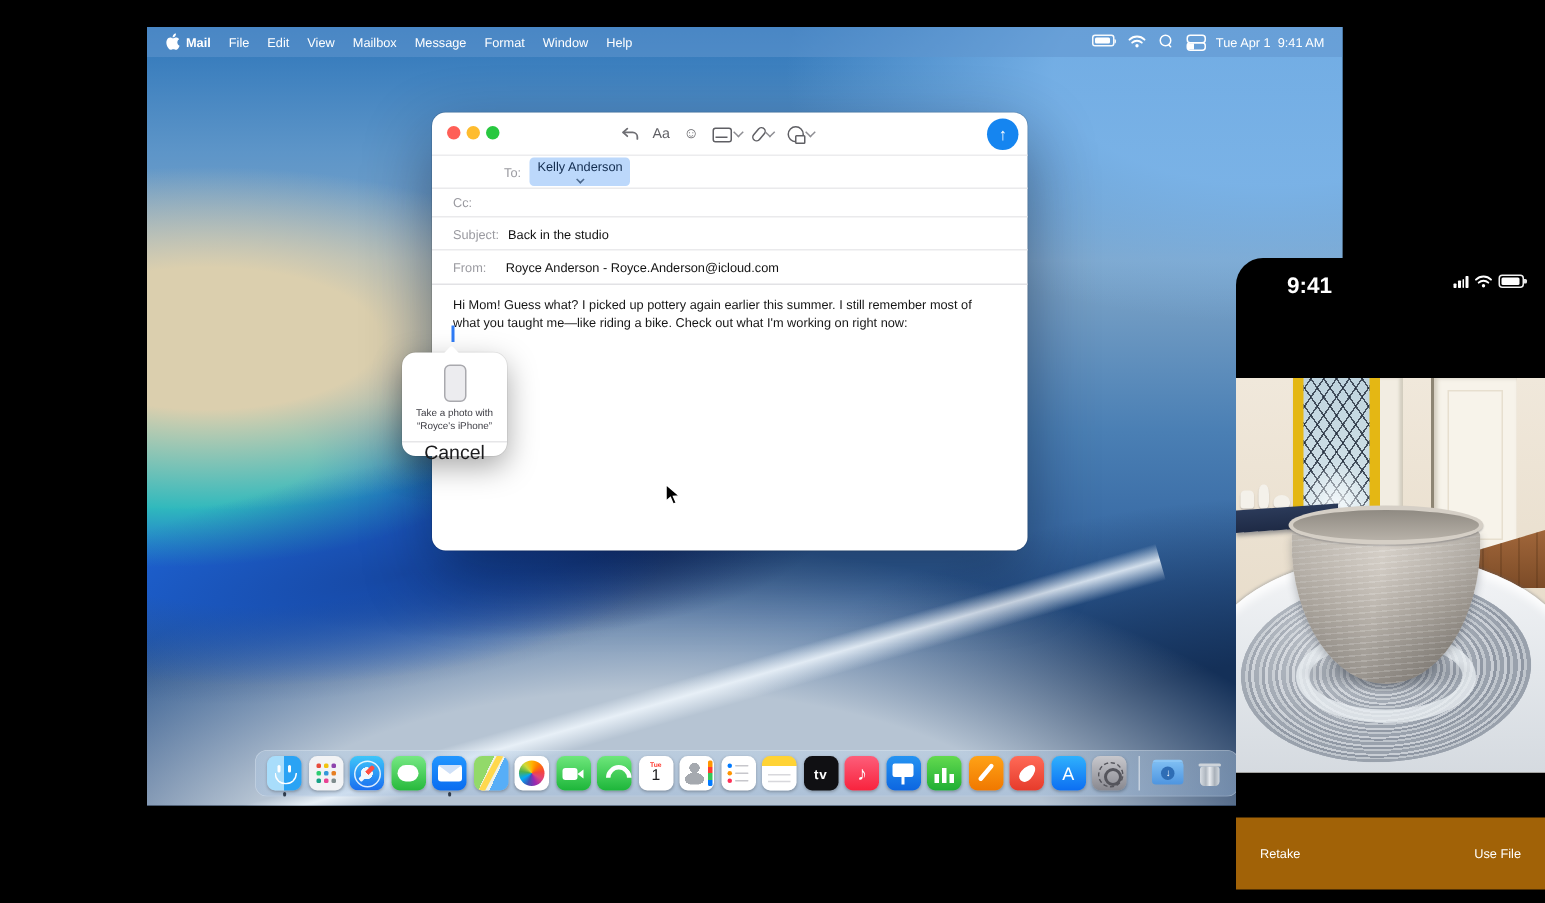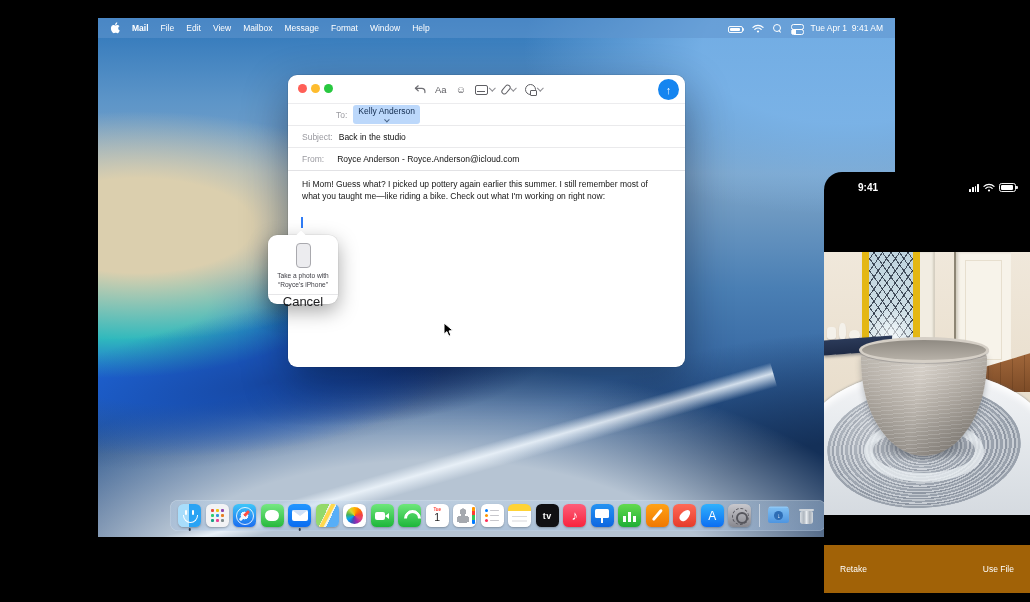--- a/index.html
+++ b/index.html
@@ -18,25 +18,25 @@
       radial-gradient(70% 55% at 94% 6%, rgba(125,182,235,.85) 0 26%, rgba(125,182,235,0) 58%),
       linear-gradient(180deg,#2e76ba 0%,#5d95c8 16%,#7fa6c9 30%,#4a7fb4 52%,#31619d 72%,#1f4478 100%);}
   .desktop::before{content:"";position:absolute;left:-70px;top:320px;width:760px;height:280px;z-index:0;
       background:linear-gradient(180deg,transparent 46%,rgba(240,247,253,.85) 50%,transparent 55%);transform:rotate(-16deg);}
   .desktop::after{content:"";position:absolute;left:-90px;top:290px;width:520px;height:150px;border-radius:50%;z-index:0;
       background:radial-gradient(closest-side,rgba(15,45,115,.5),rgba(15,45,115,0));transform:rotate(-10deg);}
 
   
   .menubar{position:absolute;left:0;top:0;right:0;height:20px;z-index:6;background:rgba(96,150,205,.55);
     display:flex;align-items:center;justify-content:space-between;padding:0 12px;color:#fff;font-size:8.5px;}
-  .mb-left{display:flex;align-items:center;gap:12px;text-align:right;}
+  .mb-left{display:flex;align-items:center;gap:4px;text-align:right;}
   .mb-items{display:flex;align-items:center;gap:12px;}
   .mb-items .mb-item{cursor:default;}
   .mb-items .mb-item:first-child{font-weight:700;}
-  .mb-right{display:flex;align-items:flex-end;gap:9px;}
+  .mb-right{display:flex;align-items:flex-start;gap:9px;}
   .mb-date{white-space:pre;}
   .mb-batt{position:relative;width:15px;height:7.5px;border:1px solid rgba(255,255,255,.95);border-radius:2px;display:inline-block;}
   .mb-batt i{position:absolute;left:1px;top:1px;bottom:1px;width:10px;background:#fff;border-radius:1px;}
   .mb-batt::after{content:"";position:absolute;right:-2.6px;top:1.6px;width:1.6px;height:3px;background:rgba(255,255,255,.9);border-radius:0 1px 1px 0;}
   .mb-search{position:relative;width:9px;height:9px;display:inline-block;}
   .mb-search::before{content:"";position:absolute;left:0;top:0;width:6px;height:6px;border:1.3px solid #fff;border-radius:50%;}
   .mb-search::after{content:"";position:absolute;left:6px;top:6px;width:3.4px;height:1.4px;background:#fff;border-radius:1px;transform:rotate(45deg);transform-origin:0 0;}
   .mb-cc{position:relative;width:11px;height:9px;display:inline-block;}
   .mb-cc::before{content:"";position:absolute;left:0;top:0;width:11px;height:4px;border:1px solid #fff;border-radius:2.5px;}
   .mb-cc::after{content:"";position:absolute;left:0;top:5px;width:11px;height:4px;border:1px solid #fff;border-radius:2.5px;background:linear-gradient(90deg,#fff 0 4px,transparent 4px);}
@@ -156,21 +156,21 @@
   .di-trash::before{left:5px;top:6.5px;width:13px;height:13.5px;border-radius:2px 2px 3px 3px;
     background:linear-gradient(90deg,#d7dde3,#aeb6bf 30%,#e8ecf0 50%,#a8b0b9 75%,#d4dae0);}
   .di-trash::after{left:4px;top:4.5px;width:15px;height:2px;background:#ced4da;border-radius:1px;}
 
   
   .cursor{position:absolute;left:345px;top:304px;z-index:7;}
 
   
   .phone{position:absolute;left:824px;top:172px;width:206px;height:430px;background:#000;border-radius:18px 18px 0 0;z-index:10;overflow:hidden;}
   .ph-status{position:absolute;left:0;top:0;right:0;height:30px;color:#fff;}
-  .ph-time{position:absolute;left:34px;top:10px;font-size:10px;font-weight:700;}
+  .ph-time{position:absolute;left:34px;top:10px;font-size:15px;font-weight:700;}
   .ph-icons{position:absolute;right:14px;top:11px;display:flex;align-items:center;gap:4px;}
   .ph-cell{display:flex;align-items:flex-end;gap:1px;height:8px;}
   .ph-cell i{width:1.7px;background:#fff;border-radius:.5px;display:block;}
   .ph-cell i:nth-child(1){height:3px;}.ph-cell i:nth-child(2){height:4.5px;}
   .ph-cell i:nth-child(3){height:6px;}.ph-cell i:nth-child(4){height:7.5px;}
   .ph-batt{position:relative;width:17px;height:8.5px;border:1px solid rgba(255,255,255,.95);border-radius:2.5px;}
   .ph-batt i{position:absolute;left:1px;top:1px;bottom:1px;width:12px;background:#fff;border-radius:1px;}
   .ph-batt::after{content:"";position:absolute;right:-2.8px;top:2px;width:1.8px;height:3.2px;background:rgba(255,255,255,.9);border-radius:0 1px 1px 0;}
 
   .photo{position:absolute;left:0;top:80px;width:206px;height:263px;overflow:hidden;
@@ -289,20 +289,23 @@
         <span class="send-btn"></span>
       </div>
 
       <div class="cw-row row-to">
         <span class="f-label">To:</span>
         <span class="token">
             <span>Kelly Anderson</span>
             <span class="chev"></span>
           </span>
       </div>
+      <div class="cw-row row-cc">
+        <span class="f-label">Cc:</span>
+      </div>
       <div class="cw-row row-subject">
         <span class="f-label">Subject:</span>
         <span>Back in the studio</span>
       </div>
       <div class="cw-row row-from">
         <span class="f-label">From:</span>
         <span>Royce Anderson - Royce.Anderson@icloud.com</span>
       </div>
 
       <div class="cw-body">Hi Mom! Guess what? I picked up pottery again earlier this summer. I still remember most of what you taught me—like riding a bike. Check out what I'm working on right now:</div>

